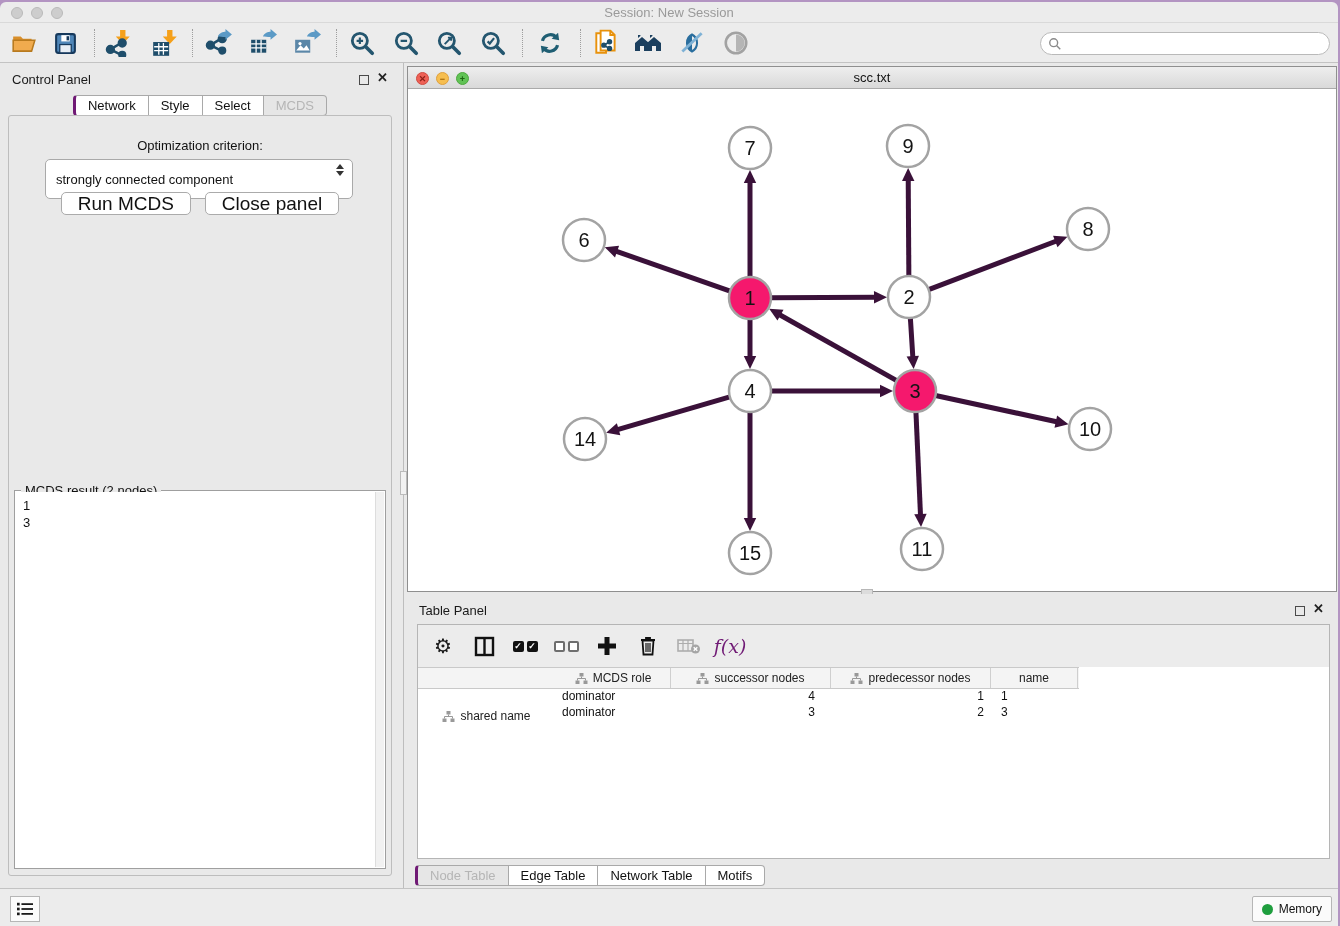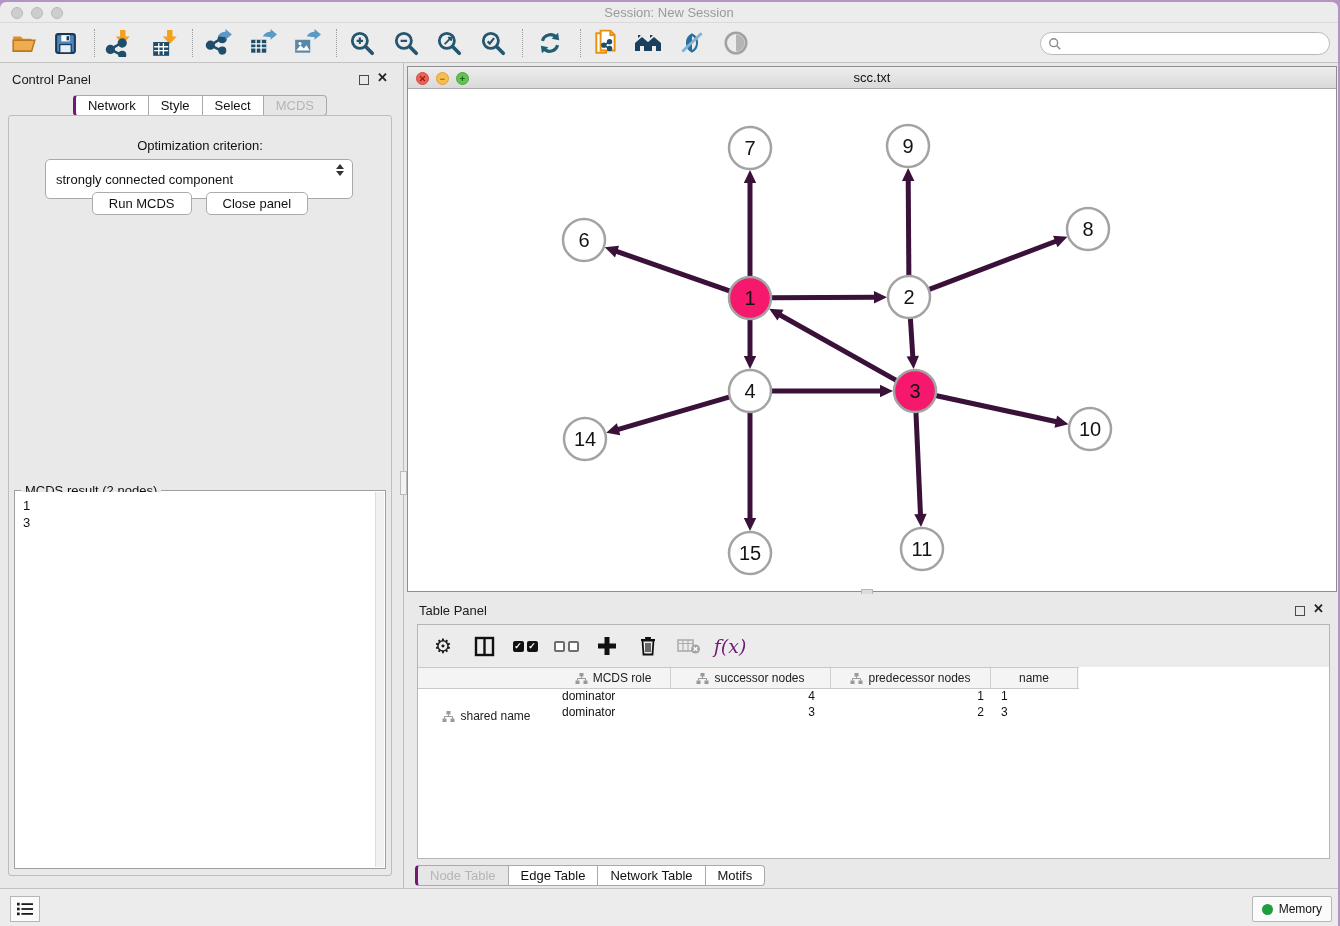--- a/index.html
+++ b/index.html
@@ -37,21 +37,21 @@
   .cp-tabs { position:absolute; top:32px; left:0; right:0; display:flex; justify-content:center; }
 
   .cp-box { position:absolute; left:8px; right:8px; top:52px; bottom:12px; border:1px solid #bdbdbd; border-radius:3px; background:#e9e9e9; }
   .opt-label { position:absolute; top:22px; left:0; right:0; text-align:center; font-size:13px; color:#111; }
   .dropdown { position:absolute; left:36px; right:38px; top:43px; height:40px; background:#fff; border:1px solid #a9a9a9; border-radius:5px; font-size:13px; color:#111; display:flex; align-items:center; padding-left:10px; }
   .dd-arrows { position:absolute; right:8px; top:4px; display:flex; flex-direction:column; gap:2px; }
   .dd-arrows i { display:block; width:0; height:0; border-left:4px solid transparent; border-right:4px solid transparent; }
   .dd-up { border-bottom:5px solid #333; }
   .dd-down { border-top:5px solid #333; }
   .cp-buttons { position:absolute; top:76px; left:0; right:0; display:flex; justify-content:center; gap:14px; }
-  .btn { background:#fff; border:1px solid #ababab; border-radius:5px; font-size:13px; color:#111; height:23px; padding:0 16px; font-family:"Liberation Sans",sans-serif; }
+  .btn { background:#fff; border:1px solid #ababab; border-radius:5px; font-size:19px; color:#111; height:23px; padding:0 16px; font-family:"Liberation Sans",sans-serif; }
 
   .result-fieldset { position:absolute; left:5px; right:5px; top:374px; bottom:6px; border:1px solid #9f9f9f; background:#fff; }
   .result-legend { position:absolute; top:-8px; left:6px; background:#e9e9e9; padding:0 4px; font-size:13px; color:#111; }
   .result-body { position:absolute; inset:1px 10px 1px 1px; background:#fff; padding:5px 0 0 7px; font-size:13px; color:#111; line-height:17px; }
   .result-scroll { position:absolute; top:1px; bottom:1px; right:1px; width:9px; background:#f1f1f1; border-left:1px solid #ddd; }
 
   .v-splitter { position:absolute; left:400px; top:61px; width:7px; bottom:38px; background:#e9e9e9; }
   .v-splitter::before { content:""; position:absolute; left:3px; top:0; bottom:0; border-left:1px solid #bdbdbd; }
   .v-splitter .grip { position:absolute; left:0; top:408px; width:7px; height:24px; background:#f2f2f2; border:1px solid #bbb; }
 

